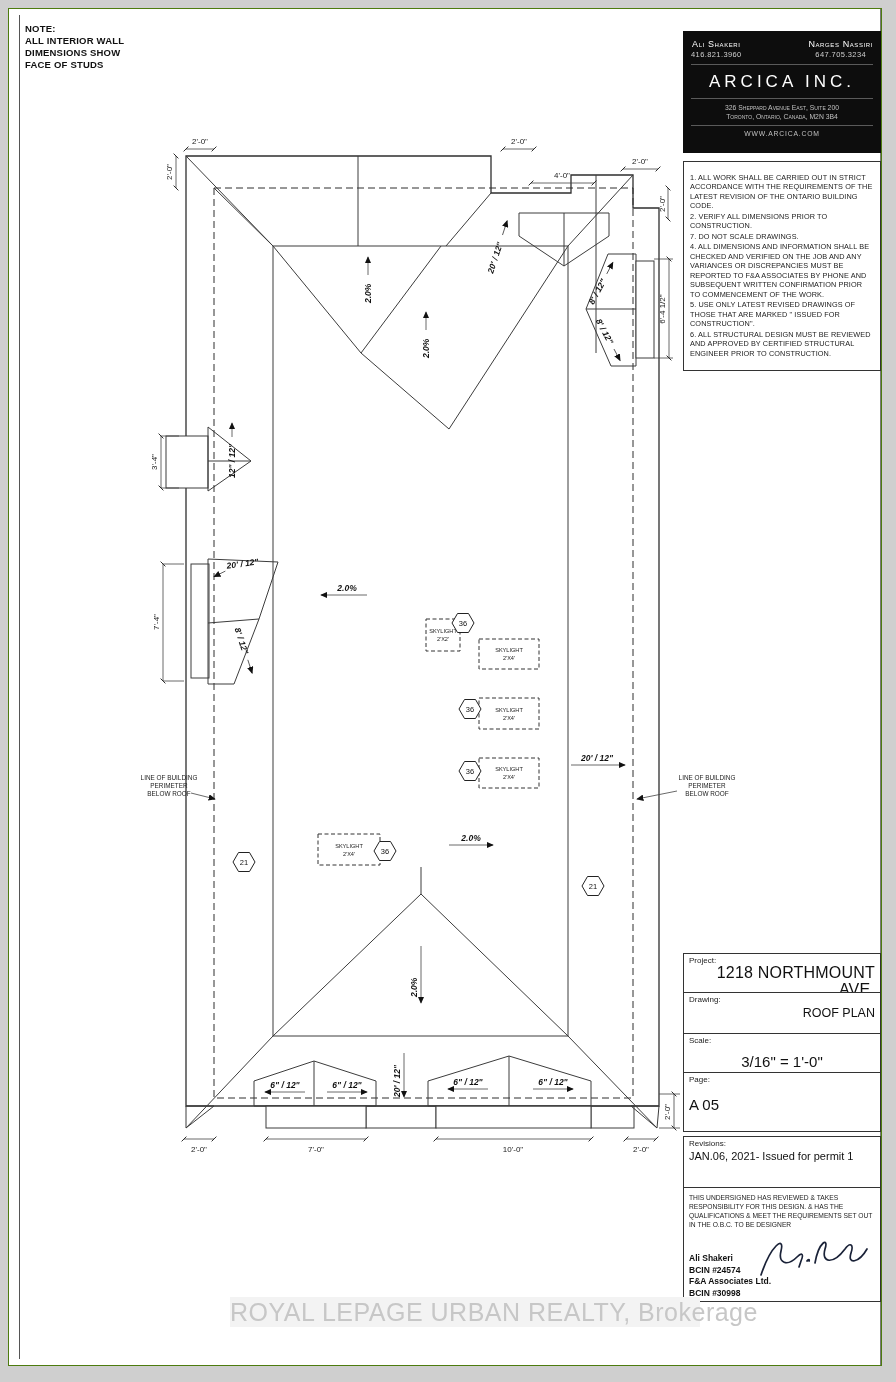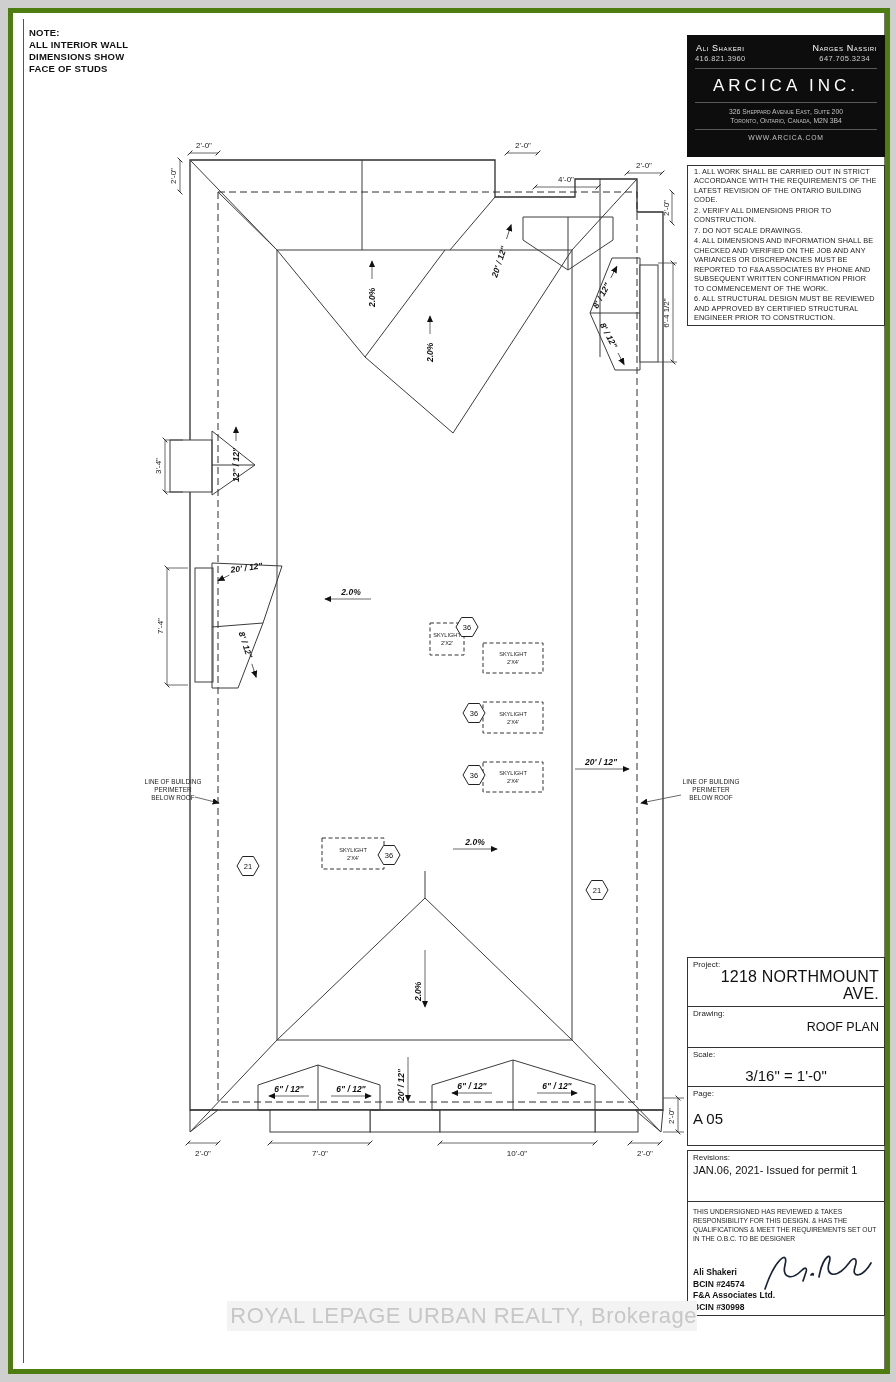--- a/index.html
+++ b/index.html
@@ -4,21 +4,21 @@
 <style>
   html,body{margin:0;padding:0;}
   body{
     width:896px;height:1382px;position:relative;
     background:#cfcfcf;
     font-family:"Liberation Sans", sans-serif;
     -webkit-font-smoothing:antialiased;
   }
   #sheet{
     position:absolute;left:8px;top:8px;width:872px;height:1356px;
-    background:#ffffff;border:5px solid #4d7c0f;overflow:hidden;
+    background:#ffffff;border:1px solid #4d7c0f;overflow:hidden;
   }
   .frame-line-left{position:absolute;left:10px;top:6px;width:0;height:1344px;border-left:1.5px solid #555;}
   .frame-line-right{position:absolute;right:0px;top:0;width:0;height:1356px;border-left:1.5px solid #777;}
 
   
   .note{
     position:absolute;left:16px;top:14px;width:150px;
     font-size:9.5px;font-weight:bold;line-height:1.25;color:#111;
     letter-spacing:0.2px;
   }
@@ -31,41 +31,41 @@
   .biz-phone{font-size:7.5px;color:#cfcfcf;letter-spacing:0.4px;text-align:center;margin-top:1px;}
   .biz-logo{
     text-align:center;font-size:17px;letter-spacing:4px;color:#ffffff;
     padding:7px 0 6px 0;border-bottom:1px solid #5a5a5a;white-space:nowrap;
   }
   .biz-addr{font-variant:small-caps;text-align:center;font-size:6.8px;color:#c0c0c0;line-height:1.35;padding:4px 0 4px 0;border-bottom:1px solid #5a5a5a;}
   .biz-web{text-align:center;font-size:6.8px;color:#c0c0c0;letter-spacing:0.8px;padding-top:4px;}
 
   .gen-notes{
     position:absolute;left:674px;top:152px;width:198px;box-sizing:border-box;
-    border:1px solid #333;padding:1px 6px;background:#fff;
+    border:1px solid #333;padding:11px 6px;background:#fff;
   }
   .gen-notes p{margin:0 0 1px 0;font-size:7.3px;line-height:1.3;color:#222;letter-spacing:0.1px;}
 
   .titleblock{position:absolute;left:674px;top:945px;width:198px;}
   .tb-box{box-sizing:border-box;border:1px solid #333;margin-top:-1px;background:#fff;position:relative;padding:2px 5px;}
   .tb-label{font-size:8px;color:#222;}
   .tb-project-val{font-size:16px;color:#111;text-align:right;line-height:1.05;margin-top:0px;letter-spacing:0.2px;}
   .tb-drawing-val{font-size:12.5px;color:#111;text-align:right;margin:2px 0 4px 0;}
   .tb-scale-val{font-size:15px;color:#111;text-align:center;margin:8px 0 6px 0;}
   .tb-page-val{font-size:15px;color:#111;text-align:left;margin:12px 0 10px 0;}
   .tb-rev-val{font-size:11px;color:#111;margin:2px 0 28px 0;}
   .tb-designer{padding-bottom:6px;}
   .tb-statement{font-size:6.7px;line-height:1.35;color:#222;margin:3px 0 8px 0;}
   .tb-sigrow{position:relative;height:62px;}
   .tb-names{position:absolute;left:0;bottom:0;font-size:8.5px;font-weight:bold;color:#111;line-height:1.35;}
   .tb-sig{position:absolute;right:2px;top:-4px;}
 
   .watermark{
-    position:absolute;left:214px;top:1288px;width:470px;height:30px;
-    background:#f3f3f3;color:#c7c7c7;font-size:22px;letter-spacing:0.5px;
+    position:absolute;left:221px;top:1288px;width:470px;height:30px;
+    background:#f3f3f3;color:#c7c7c7;font-size:25px;letter-spacing:0.5px;
     text-align:right;line-height:30px;white-space:nowrap;
   }
 
   
   .ln{stroke:#3c3c3c;stroke-width:1;fill:none;}
   .ln-thick{stroke:#2e2e2e;stroke-width:1.3;fill:none;}
   .dashed{stroke:#2e2e2e;stroke-width:1;fill:none;stroke-dasharray:7 4;}
   .dimln{stroke:#444;stroke-width:0.8;fill:none;}
   .dim-text{font-family:"Liberation Sans",sans-serif;font-size:8px;fill:#222;}
   .slope{font-family:"Liberation Sans",sans-serif;font-size:8.5px;font-weight:bold;font-style:italic;fill:#111;}
@@ -106,20 +106,21 @@
       <div>Toronto, Ontario, Canada, M2N 3B4</div>
     </div>
     <div class="biz-web">WWW.ARCICA.COM</div>
   </div>
 
   <div class="gen-notes">
     <p>1. ALL WORK SHALL BE CARRIED OUT IN STRICT ACCORDANCE WITH THE REQUIREMENTS OF THE LATEST REVISION OF THE ONTARIO BUILDING CODE.</p>
     <p>2. VERIFY ALL DIMENSIONS PRIOR TO CONSTRUCTION.</p>
     <p>7. DO NOT SCALE DRAWINGS.</p>
     <p>4. ALL DIMENSIONS AND INFORMATION SHALL BE CHECKED AND VERIFIED ON THE JOB AND ANY VARIANCES OR DISCREPANCIES MUST BE REPORTED TO F&amp;A ASSOCIATES BY PHONE AND SUBSEQUENT WRITTEN CONFIRMATION PRIOR TO COMMENCEMENT OF THE WORK.</p>
+    <p>5. USE ONLY LATEST REVISED DRAWINGS OF THOSE THAT ARE MARKED " ISSUED FOR CONSTRUCTION".</p>
     <p>6. ALL STRUCTURAL DESIGN MUST BE REVIEWED AND APPROVED BY CERTIFIED STRUCTURAL ENGINEER PRIOR TO CONSTRUCTION.</p>
   </div>
 
   <svg style="position:absolute;left:10px;top:122px;" width="730" height="1060" viewBox="0 0 730 1060">
     <defs>
       <pattern id="hatch" width="9" height="6" patternUnits="userSpaceOnUse">
         <rect width="9" height="6" fill="#ececec"></rect>
         <path d="M0,0.5 H9 M0,3.5 H9" stroke="#c3c3c3" stroke-width="0.7"></path>
         <path d="M2.5,0.5 V3.5 M7,3.5 V6" stroke="#c3c3c3" stroke-width="0.7"></path>
       </pattern>
@@ -389,21 +390,21 @@
       <line class="dimln" x1="655" y1="963" x2="655" y2="997" marker-start="url(#tk)" marker-end="url(#tk)"></line>
       <line class="dimln" x1="640" y1="963" x2="661" y2="963"></line>
       <line class="dimln" x1="640" y1="997" x2="661" y2="997"></line>
       <g transform="translate(651,981) rotate(-90)">
           <text class="dim-text" text-anchor="middle">2'-0"</text>
         </g>
     </g>
   </svg>
 
   <div class="titleblock">
-    <div class="tb-box" style="height:50px;">
+    <div class="tb-box" style="height:40px;">
       <div class="tb-label">Project:</div>
       <div class="tb-project-val">1218 NORTHMOUNT AVE.</div>
     </div>
     <div class="tb-box" style="height:42px;">
       <div class="tb-label">Drawing:</div>
       <div class="tb-drawing-val">ROOF PLAN</div>
     </div>
     <div class="tb-box" style="height:40px;">
       <div class="tb-label">Scale:</div>
       <div class="tb-scale-val">3/16" = 1'-0"</div>

